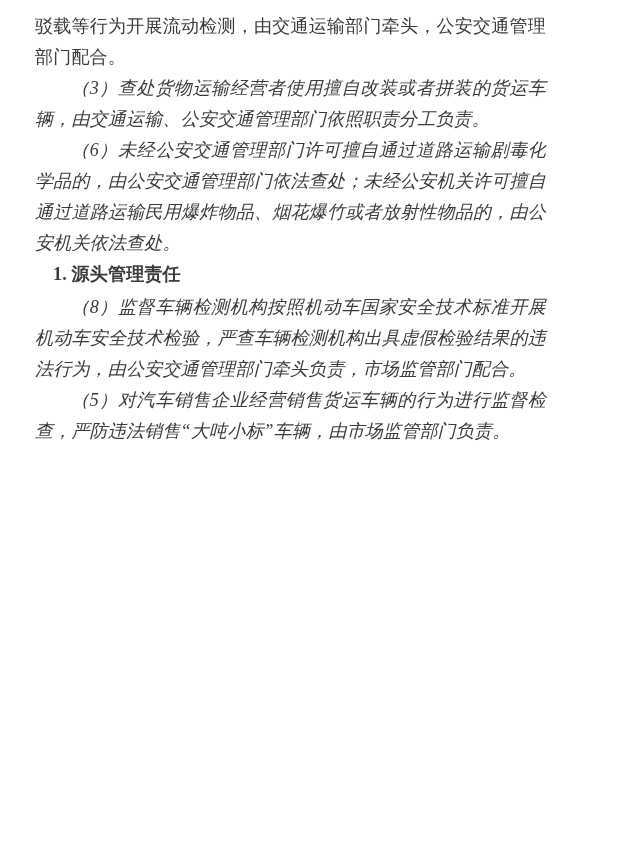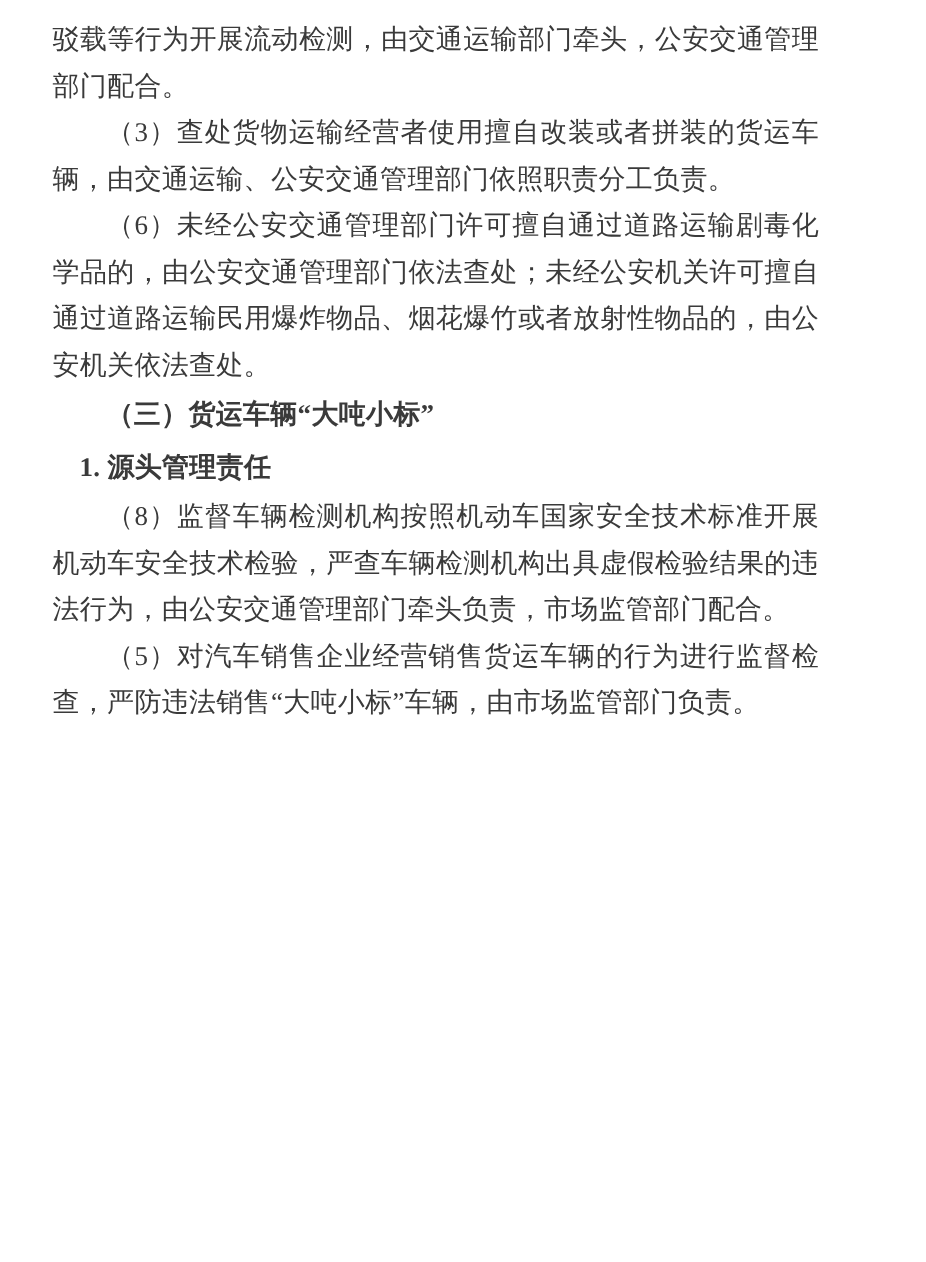--- a/index.html
+++ b/index.html
@@ -26,20 +26,21 @@
     font-size: 18px;
     line-height: 31px;
     letter-spacing: 0.2px;
     color: #3a3a3a;
     text-align: justify;
     text-justify: inter-character;
     word-break: break-all;
   }
   .para-indent {
     text-indent: 2em;
+    font-style: italic;
   }
   .heading1 {
     font-weight: 700;
     text-indent: 2em;
     color: #333333;
     margin-top: 2px !important;
     margin-bottom: 4px !important;
   }
   .heading2 {
     font-weight: 700;
@@ -81,21 +82,20 @@
 </style>
 </head>
 <body>
 
 <div class="page">
 
   <div class="content">
     <p>驳载等行为开展流动检测，由交通运输部门牵头，公安交通管理部门配合。</p>
     <p class="para-indent">（3）查处货物运输经营者使用擅自改装或者拼装的货运车辆，由交通运输、公安交通管理部门依照职责分工负责。</p>
     <p class="para-indent">（6）未经公安交通管理部门许可擅自通过道路运输剧毒化学品的，由公安交通管理部门依法查处；未经公安机关许可擅自通过道路运输民用爆炸物品、烟花爆竹或者放射性物品的，由公安机关依法查处。</p>
-    <p class="heading1">（三）货运车辆“大吨小标”</p>
     <p class="heading2">1. 源头管理责任</p>
     <p class="para-indent">（8）监督车辆检测机构按照机动车国家安全技术标准开展机动车安全技术检验，严查车辆检测机构出具虚假检验结果的违法行为，由公安交通管理部门牵头负责，市场监管部门配合。</p>
     <p class="para-indent">（5）对汽车销售企业经营销售货运车辆的行为进行监督检查，严防违法销售“大吨小标”车辆，由市场监管部门负责。</p>
   </div>
 
   <div class="page-number">7</div>
 
   <div class="watermark">
     <span class="mascot-icon">
       <svg viewBox="0 0 42 32" width="42" height="32" fill="none" stroke="#d6d6d6" stroke-width="1.6">

